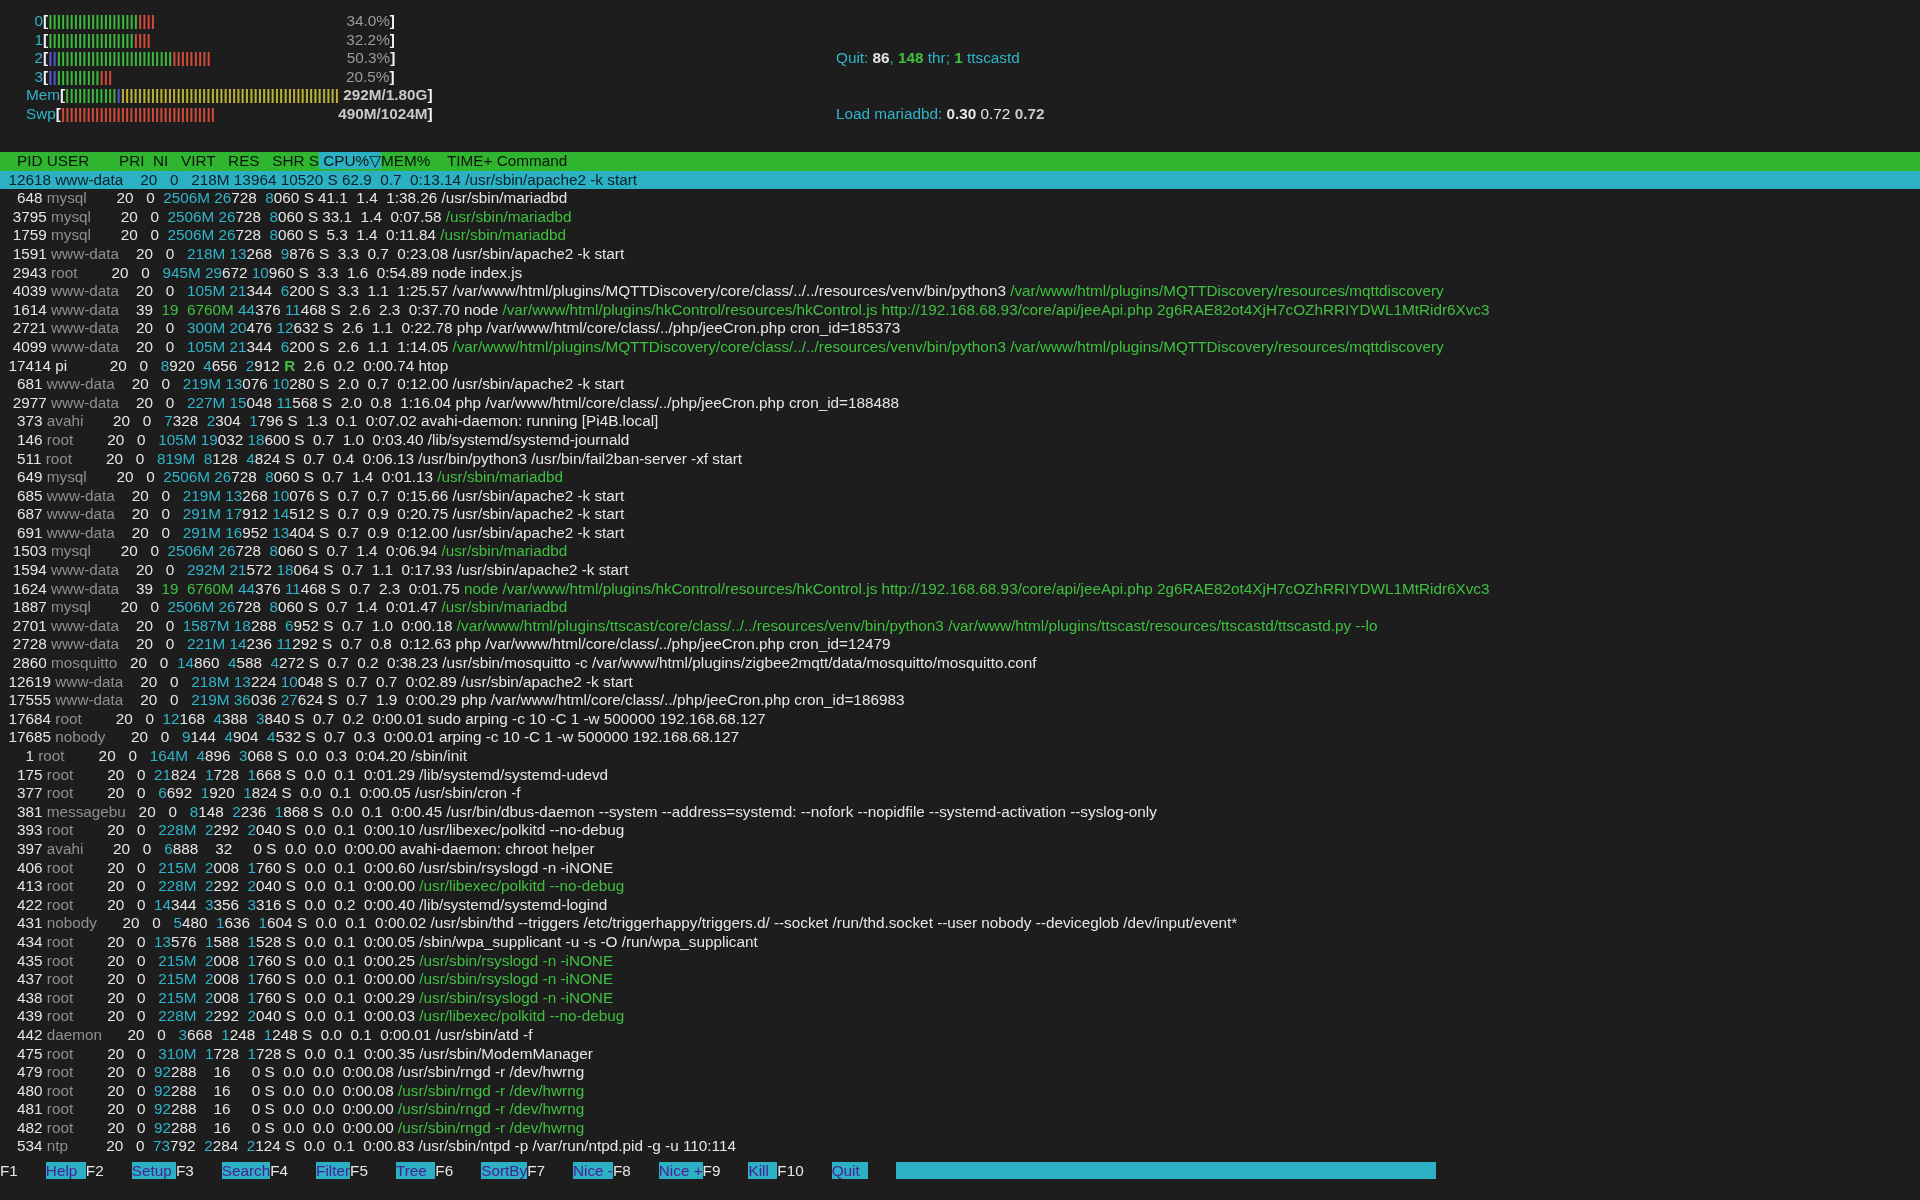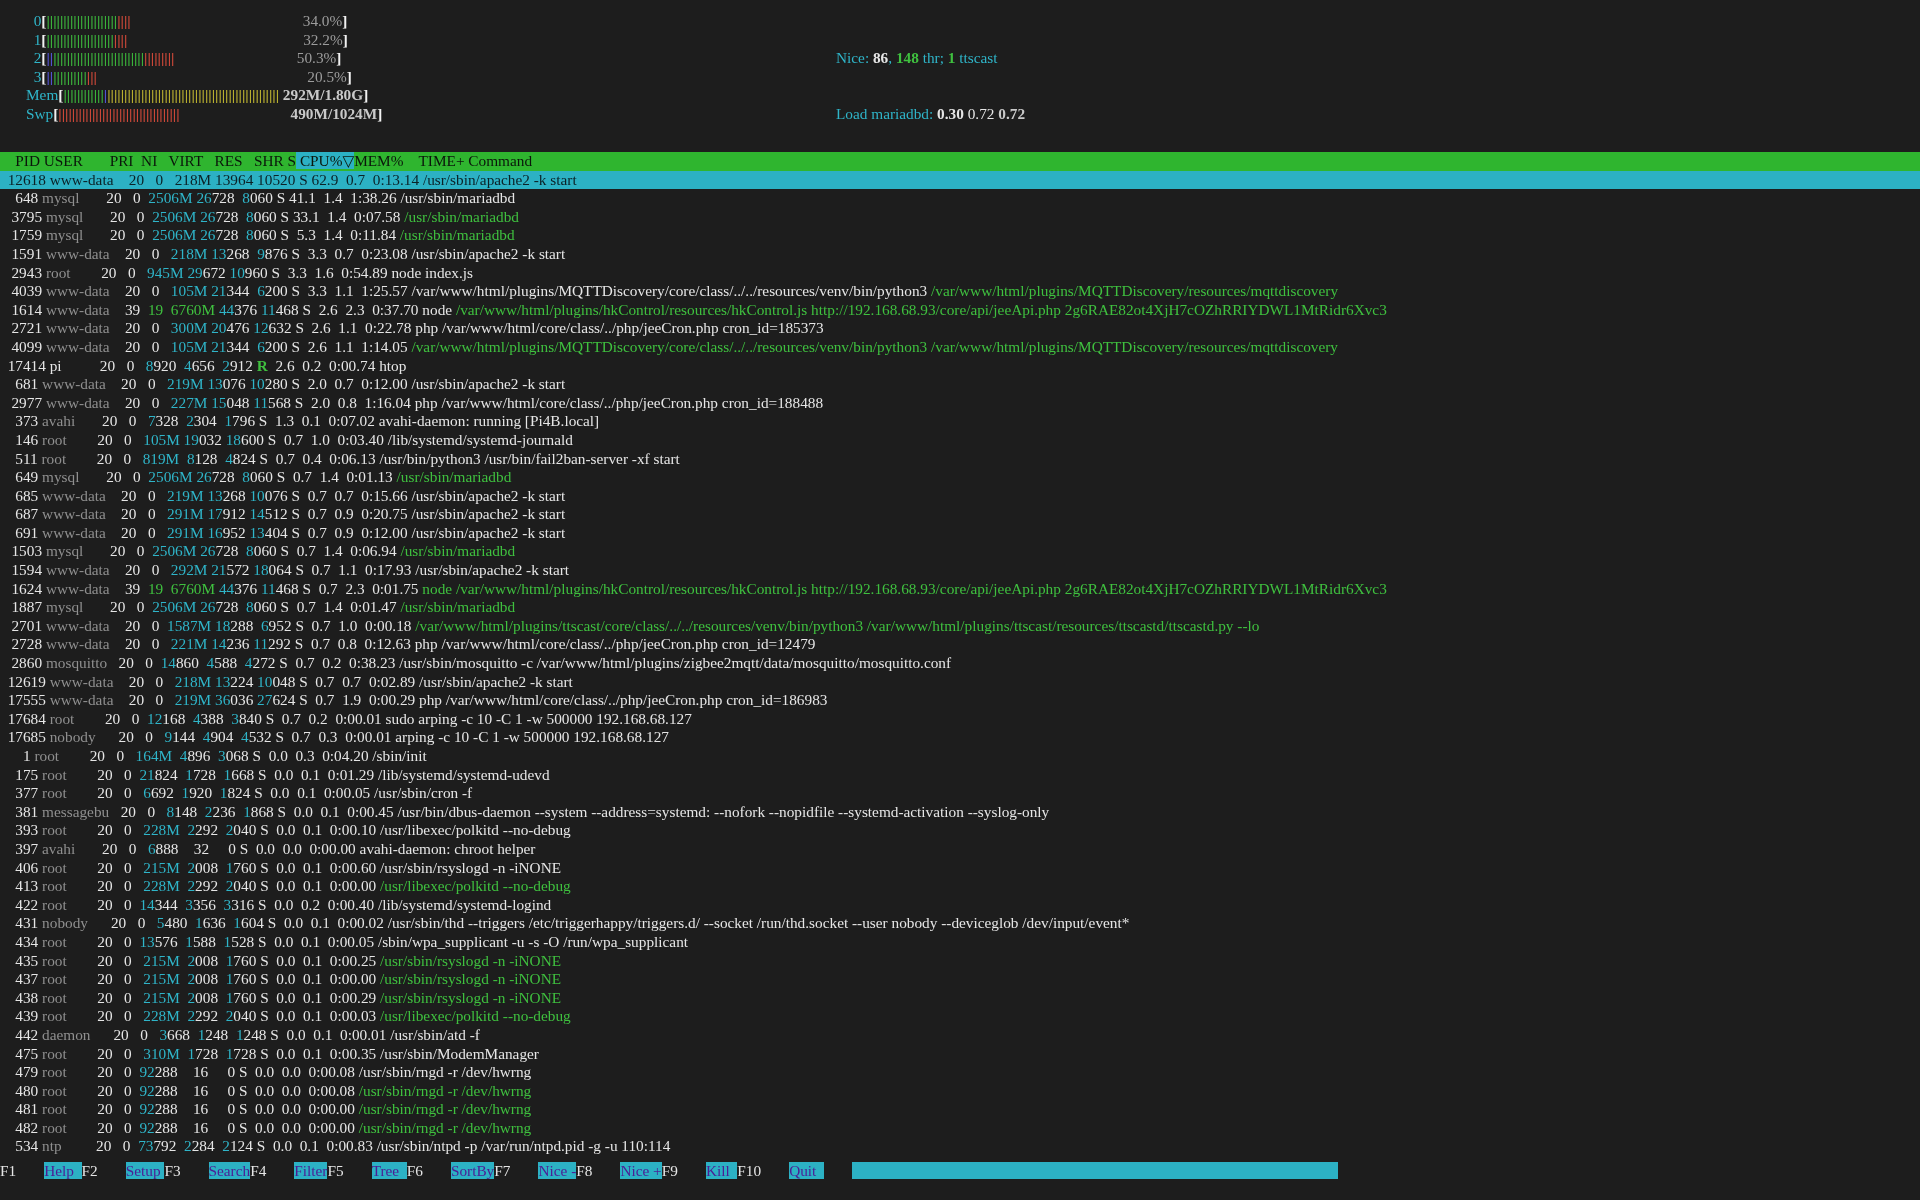--- a/index.html
+++ b/index.html
@@ -3,21 +3,21 @@
 <meta charset="utf-8">
 <style>
   :root{
     --bg:#1d1d1d; --fg:#e6e6e6; --cyan:#2fb5c9; --sel:#2cb1c4; --hgreen:#2fb52f;
     --green:#3fc03f; --gray:#8f8f8f; --dim:#9c9c9c; --val:#c9c9c9;
     --bgreen:#3cb83c; --bred:#d24a3a; --byellow:#bdb331; --bblue:#5454d8;
   }
   html,body{margin:0;padding:0;background:#141414;}
   .screen{
     position:relative;width:1920px;height:1200px;background:var(--bg);
-    font-family:Liberation Serif, serif;font-size:15.3px;line-height:18.6px;
+    font-family:Liberation Sans, sans-serif;font-size:15.3px;line-height:18.6px;
     color:var(--fg);white-space:pre;overflow:hidden;
   }
   .meters{position:absolute;left:26px;top:12px;}
   .summary{position:absolute;left:836px;top:12px;}
   .ptable{position:absolute;left:0;top:152px;width:100%;}
   .fbar{position:absolute;left:0;top:1162px;width:100%;height:18.6px;overflow:hidden;}
   .c-def{color:var(--fg);} .c-cyan{color:var(--cyan);} .c-green{color:var(--green);}
   .c-gray{color:var(--gray);} .c-dim{color:var(--dim);} .c-val{color:var(--val);font-weight:bold;}
   .bold{font-weight:bold;}
   .bracket{color:#f2f2f2;font-weight:bold;}
@@ -33,21 +33,21 @@
   .fk .fkl,.ffill{background:var(--sel);color:#4c1d95;margin-left:28px;}
 </style>
 </head>
 <body>
 
 <div class="screen">
 
   <div class="meters" id="meters"><div><span class="c-cyan">  0</span><span class="bracket">[</span><span class="bar b-green">|||||||||||||||||||||</span><span class="bar b-red">||||</span>                                             <span class="c-dim">34.0%</span><span class="bracket">]</span></div><div><span class="c-cyan">  1</span><span class="bracket">[</span><span class="bar b-green">||||||||||||||||||||</span><span class="bar b-red">||||</span>                                              <span class="c-dim">32.2%</span><span class="bracket">]</span></div><div><span class="c-cyan">  2</span><span class="bracket">[</span><span class="bar b-blue">||</span><span class="bar b-green">|||||||||||||||||||||||||||</span><span class="bar b-red">|||||||||</span>                                <span class="c-dim">50.3%</span><span class="bracket">]</span></div><div><span class="c-cyan">  3</span><span class="bracket">[</span><span class="bar b-blue">||</span><span class="bar b-green">||||||||||</span><span class="bar b-red">|||</span>                                                       <span class="c-dim">20.5%</span><span class="bracket">]</span></div><div><span class="c-cyan">Mem</span><span class="bracket">[</span><span class="bar b-green">||||||||||||</span><span class="bar b-blue">|</span><span class="bar b-yellow">|||||||||||||||||||||||||||||||||||||||||||||||||||</span> <span class="c-val">292M/1.80G</span><span class="bracket">]</span></div><div><span class="c-cyan">Swp</span><span class="bracket">[</span><span class="bar b-red">||||||||||||||||||||||||||||||||||||</span>                             <span class="c-val">490M/1024M</span><span class="bracket">]</span></div></div>
 
   <div class="summary">
-    <div><span class="c-cyan">Nice: </span><span class="c-def bold">86</span><span class="c-cyan">, </span><span class="c-green bold">148</span><span class="c-cyan"> thr; </span><span class="c-green bold">1</span><span class="c-cyan"> ttscast</span></div>
+    <div><span class="c-cyan">Quit: </span><span class="c-def bold">86</span><span class="c-cyan">, </span><span class="c-green bold">148</span><span class="c-cyan"> thr; </span><span class="c-green bold">1</span><span class="c-cyan"> ttscastd</span></div>
     <div><span class="c-cyan">Load mariadbd: </span><span class="c-def bold">0.30</span><span> </span><span class="c-def">0.72</span><span> </span><span class="c-val">0.72</span></div>
     <div><span class="c-cyan">Uptime: </span><span class="c-cyan bold">00:32:22</span></div>
   </div>
 
   <div class="ptable" id="ptable"><div class="row hline"><span>    PID</span> <span>USER      </span> <span>PRI</span> <span> NI</span> <span>  VIRT</span> <span>  RES</span> <span>  SHR</span> <span>S</span><span class="sort"> CPU%▽</span><span>MEM%</span> <span>   TIME+</span> <span>Command</span></div><div class="row sel"><span class="c-def">  12618</span> <span class="c-gray">www-data  </span> <span class="c-def"> 20</span> <span class="c-def">  0</span> <span>  <span class="c-cyan">218M</span></span> <span><span class="c-cyan">13</span><span class="c-def">964</span></span> <span><span class="c-cyan">10</span><span class="c-def">520</span></span> <span class="c-def">S</span> <span class="c-def">62.9</span> <span class="c-def"> 0.7</span> <span class="c-def"> 0:13.14</span> <span class="c-def">/usr/sbin/apache2 -k start</span></div><div class="row"><span class="c-def">    648</span> <span class="c-gray">mysql     </span> <span class="c-def"> 20</span> <span class="c-def">  0</span> <span> <span class="c-cyan">2506M</span></span> <span><span class="c-cyan">26</span><span class="c-def">728</span></span> <span> <span class="c-cyan">8</span><span class="c-def">060</span></span> <span class="c-def">S</span> <span class="c-def">41.1</span> <span class="c-def"> 1.4</span> <span class="c-def"> 1:38.26</span> <span class="c-def">/usr/sbin/mariadbd</span></div><div class="row"><span class="c-def">   3795</span> <span class="c-gray">mysql     </span> <span class="c-def"> 20</span> <span class="c-def">  0</span> <span> <span class="c-cyan">2506M</span></span> <span><span class="c-cyan">26</span><span class="c-def">728</span></span> <span> <span class="c-cyan">8</span><span class="c-def">060</span></span> <span class="c-def">S</span> <span class="c-def">33.1</span> <span class="c-def"> 1.4</span> <span class="c-def"> 0:07.58</span> <span class="c-green">/usr/sbin/mariadbd</span></div><div class="row"><span class="c-def">   1759</span> <span class="c-gray">mysql     </span> <span class="c-def"> 20</span> <span class="c-def">  0</span> <span> <span class="c-cyan">2506M</span></span> <span><span class="c-cyan">26</span><span class="c-def">728</span></span> <span> <span class="c-cyan">8</span><span class="c-def">060</span></span> <span class="c-def">S</span> <span class="c-def"> 5.3</span> <span class="c-def"> 1.4</span> <span class="c-def"> 0:11.84</span> <span class="c-green">/usr/sbin/mariadbd</span></div><div class="row"><span class="c-def">   1591</span> <span class="c-gray">www-data  </span> <span class="c-def"> 20</span> <span class="c-def">  0</span> <span>  <span class="c-cyan">218M</span></span> <span><span class="c-cyan">13</span><span class="c-def">268</span></span> <span> <span class="c-cyan">9</span><span class="c-def">876</span></span> <span class="c-def">S</span> <span class="c-def"> 3.3</span> <span class="c-def"> 0.7</span> <span class="c-def"> 0:23.08</span> <span class="c-def">/usr/sbin/apache2 -k start</span></div><div class="row"><span class="c-def">   2943</span> <span class="c-gray">root      </span> <span class="c-def"> 20</span> <span class="c-def">  0</span> <span>  <span class="c-cyan">945M</span></span> <span><span class="c-cyan">29</span><span class="c-def">672</span></span> <span><span class="c-cyan">10</span><span class="c-def">960</span></span> <span class="c-def">S</span> <span class="c-def"> 3.3</span> <span class="c-def"> 1.6</span> <span class="c-def"> 0:54.89</span> <span class="c-def">node index.js</span></div><div class="row"><span class="c-def">   4039</span> <span class="c-gray">www-data  </span> <span class="c-def"> 20</span> <span class="c-def">  0</span> <span>  <span class="c-cyan">105M</span></span> <span><span class="c-cyan">21</span><span class="c-def">344</span></span> <span> <span class="c-cyan">6</span><span class="c-def">200</span></span> <span class="c-def">S</span> <span class="c-def"> 3.3</span> <span class="c-def"> 1.1</span> <span class="c-def"> 1:25.57</span> <span class="c-def">/var/www/html/plugins/MQTTDiscovery/core/class/../../resources/venv/bin/python3 </span><span class="c-green">/var/www/html/plugins/MQTTDiscovery/resources/mqttdiscovery</span></div><div class="row"><span class="c-def">   1614</span> <span class="c-gray">www-data  </span> <span class="c-def"> 39</span> <span class="c-green"> 19</span> <span> <span class="c-green">6760M</span></span> <span><span class="c-cyan">44</span><span class="c-def">376</span></span> <span><span class="c-cyan">11</span><span class="c-def">468</span></span> <span class="c-def">S</span> <span class="c-def"> 2.6</span> <span class="c-def"> 2.3</span> <span class="c-def"> 0:37.70</span> <span class="c-def">node </span><span class="c-green">/var/www/html/plugins/hkControl/resources/hkControl.js http://192.168.68.93/core/api/jeeApi.php 2g6RAE82ot4XjH7cOZhRRIYDWL1MtRidr6Xvc3</span></div><div class="row"><span class="c-def">   2721</span> <span class="c-gray">www-data  </span> <span class="c-def"> 20</span> <span class="c-def">  0</span> <span>  <span class="c-cyan">300M</span></span> <span><span class="c-cyan">20</span><span class="c-def">476</span></span> <span><span class="c-cyan">12</span><span class="c-def">632</span></span> <span class="c-def">S</span> <span class="c-def"> 2.6</span> <span class="c-def"> 1.1</span> <span class="c-def"> 0:22.78</span> <span class="c-def">php /var/www/html/core/class/../php/jeeCron.php cron_id=185373</span></div><div class="row"><span class="c-def">   4099</span> <span class="c-gray">www-data  </span> <span class="c-def"> 20</span> <span class="c-def">  0</span> <span>  <span class="c-cyan">105M</span></span> <span><span class="c-cyan">21</span><span class="c-def">344</span></span> <span> <span class="c-cyan">6</span><span class="c-def">200</span></span> <span class="c-def">S</span> <span class="c-def"> 2.6</span> <span class="c-def"> 1.1</span> <span class="c-def"> 1:14.05</span> <span class="c-green">/var/www/html/plugins/MQTTDiscovery/core/class/../../resources/venv/bin/python3 /var/www/html/plugins/MQTTDiscovery/resources/mqttdiscovery</span></div><div class="row"><span class="c-def">  17414</span> <span class="c-def">pi        </span> <span class="c-def"> 20</span> <span class="c-def">  0</span> <span>  <span class="c-cyan">8</span><span class="c-def">920</span></span> <span> <span class="c-cyan">4</span><span class="c-def">656</span></span> <span> <span class="c-cyan">2</span><span class="c-def">912</span></span> <span class="c-green bold">R</span> <span class="c-def"> 2.6</span> <span class="c-def"> 0.2</span> <span class="c-def"> 0:00.74</span> <span class="c-def">htop</span></div><div class="row"><span class="c-def">    681</span> <span class="c-gray">www-data  </span> <span class="c-def"> 20</span> <span class="c-def">  0</span> <span>  <span class="c-cyan">219M</span></span> <span><span class="c-cyan">13</span><span class="c-def">076</span></span> <span><span class="c-cyan">10</span><span class="c-def">280</span></span> <span class="c-def">S</span> <span class="c-def"> 2.0</span> <span class="c-def"> 0.7</span> <span class="c-def"> 0:12.00</span> <span class="c-def">/usr/sbin/apache2 -k start</span></div><div class="row"><span class="c-def">   2977</span> <span class="c-gray">www-data  </span> <span class="c-def"> 20</span> <span class="c-def">  0</span> <span>  <span class="c-cyan">227M</span></span> <span><span class="c-cyan">15</span><span class="c-def">048</span></span> <span><span class="c-cyan">11</span><span class="c-def">568</span></span> <span class="c-def">S</span> <span class="c-def"> 2.0</span> <span class="c-def"> 0.8</span> <span class="c-def"> 1:16.04</span> <span class="c-def">php /var/www/html/core/class/../php/jeeCron.php cron_id=188488</span></div><div class="row"><span class="c-def">    373</span> <span class="c-gray">avahi     </span> <span class="c-def"> 20</span> <span class="c-def">  0</span> <span>  <span class="c-cyan">7</span><span class="c-def">328</span></span> <span> <span class="c-cyan">2</span><span class="c-def">304</span></span> <span> <span class="c-cyan">1</span><span class="c-def">796</span></span> <span class="c-def">S</span> <span class="c-def"> 1.3</span> <span class="c-def"> 0.1</span> <span class="c-def"> 0:07.02</span> <span class="c-def">avahi-daemon: running [Pi4B.local]</span></div><div class="row"><span class="c-def">    146</span> <span class="c-gray">root      </span> <span class="c-def"> 20</span> <span class="c-def">  0</span> <span>  <span class="c-cyan">105M</span></span> <span><span class="c-cyan">19</span><span class="c-def">032</span></span> <span><span class="c-cyan">18</span><span class="c-def">600</span></span> <span class="c-def">S</span> <span class="c-def"> 0.7</span> <span class="c-def"> 1.0</span> <span class="c-def"> 0:03.40</span> <span class="c-def">/lib/systemd/systemd-journald</span></div><div class="row"><span class="c-def">    511</span> <span class="c-gray">root      </span> <span class="c-def"> 20</span> <span class="c-def">  0</span> <span>  <span class="c-cyan">819M</span></span> <span> <span class="c-cyan">8</span><span class="c-def">128</span></span> <span> <span class="c-cyan">4</span><span class="c-def">824</span></span> <span class="c-def">S</span> <span class="c-def"> 0.7</span> <span class="c-def"> 0.4</span> <span class="c-def"> 0:06.13</span> <span class="c-def">/usr/bin/python3 /usr/bin/fail2ban-server -xf start</span></div><div class="row"><span class="c-def">    649</span> <span class="c-gray">mysql     </span> <span class="c-def"> 20</span> <span class="c-def">  0</span> <span> <span class="c-cyan">2506M</span></span> <span><span class="c-cyan">26</span><span class="c-def">728</span></span> <span> <span class="c-cyan">8</span><span class="c-def">060</span></span> <span class="c-def">S</span> <span class="c-def"> 0.7</span> <span class="c-def"> 1.4</span> <span class="c-def"> 0:01.13</span> <span class="c-green">/usr/sbin/mariadbd</span></div><div class="row"><span class="c-def">    685</span> <span class="c-gray">www-data  </span> <span class="c-def"> 20</span> <span class="c-def">  0</span> <span>  <span class="c-cyan">219M</span></span> <span><span class="c-cyan">13</span><span class="c-def">268</span></span> <span><span class="c-cyan">10</span><span class="c-def">076</span></span> <span class="c-def">S</span> <span class="c-def"> 0.7</span> <span class="c-def"> 0.7</span> <span class="c-def"> 0:15.66</span> <span class="c-def">/usr/sbin/apache2 -k start</span></div><div class="row"><span class="c-def">    687</span> <span class="c-gray">www-data  </span> <span class="c-def"> 20</span> <span class="c-def">  0</span> <span>  <span class="c-cyan">291M</span></span> <span><span class="c-cyan">17</span><span class="c-def">912</span></span> <span><span class="c-cyan">14</span><span class="c-def">512</span></span> <span class="c-def">S</span> <span class="c-def"> 0.7</span> <span class="c-def"> 0.9</span> <span class="c-def"> 0:20.75</span> <span class="c-def">/usr/sbin/apache2 -k start</span></div><div class="row"><span class="c-def">    691</span> <span class="c-gray">www-data  </span> <span class="c-def"> 20</span> <span class="c-def">  0</span> <span>  <span class="c-cyan">291M</span></span> <span><span class="c-cyan">16</span><span class="c-def">952</span></span> <span><span class="c-cyan">13</span><span class="c-def">404</span></span> <span class="c-def">S</span> <span class="c-def"> 0.7</span> <span class="c-def"> 0.9</span> <span class="c-def"> 0:12.00</span> <span class="c-def">/usr/sbin/apache2 -k start</span></div><div class="row"><span class="c-def">   1503</span> <span class="c-gray">mysql     </span> <span class="c-def"> 20</span> <span class="c-def">  0</span> <span> <span class="c-cyan">2506M</span></span> <span><span class="c-cyan">26</span><span class="c-def">728</span></span> <span> <span class="c-cyan">8</span><span class="c-def">060</span></span> <span class="c-def">S</span> <span class="c-def"> 0.7</span> <span class="c-def"> 1.4</span> <span class="c-def"> 0:06.94</span> <span class="c-green">/usr/sbin/mariadbd</span></div><div class="row"><span class="c-def">   1594</span> <span class="c-gray">www-data  </span> <span class="c-def"> 20</span> <span class="c-def">  0</span> <span>  <span class="c-cyan">292M</span></span> <span><span class="c-cyan">21</span><span class="c-def">572</span></span> <span><span class="c-cyan">18</span><span class="c-def">064</span></span> <span class="c-def">S</span> <span class="c-def"> 0.7</span> <span class="c-def"> 1.1</span> <span class="c-def"> 0:17.93</span> <span class="c-def">/usr/sbin/apache2 -k start</span></div><div class="row"><span class="c-def">   1624</span> <span class="c-gray">www-data  </span> <span class="c-def"> 39</span> <span class="c-green"> 19</span> <span> <span class="c-green">6760M</span></span> <span><span class="c-cyan">44</span><span class="c-def">376</span></span> <span><span class="c-cyan">11</span><span class="c-def">468</span></span> <span class="c-def">S</span> <span class="c-def"> 0.7</span> <span class="c-def"> 2.3</span> <span class="c-def"> 0:01.75</span> <span class="c-green">node /var/www/html/plugins/hkControl/resources/hkControl.js http://192.168.68.93/core/api/jeeApi.php 2g6RAE82ot4XjH7cOZhRRIYDWL1MtRidr6Xvc3</span></div><div class="row"><span class="c-def">   1887</span> <span class="c-gray">mysql     </span> <span class="c-def"> 20</span> <span class="c-def">  0</span> <span> <span class="c-cyan">2506M</span></span> <span><span class="c-cyan">26</span><span class="c-def">728</span></span> <span> <span class="c-cyan">8</span><span class="c-def">060</span></span> <span class="c-def">S</span> <span class="c-def"> 0.7</span> <span class="c-def"> 1.4</span> <span class="c-def"> 0:01.47</span> <span class="c-green">/usr/sbin/mariadbd</span></div><div class="row"><span class="c-def">   2701</span> <span class="c-gray">www-data  </span> <span class="c-def"> 20</span> <span class="c-def">  0</span> <span> <span class="c-cyan">1587M</span></span> <span><span class="c-cyan">18</span><span class="c-def">288</span></span> <span> <span class="c-cyan">6</span><span class="c-def">952</span></span> <span class="c-def">S</span> <span class="c-def"> 0.7</span> <span class="c-def"> 1.0</span> <span class="c-def"> 0:00.18</span> <span class="c-green">/var/www/html/plugins/ttscast/core/class/../../resources/venv/bin/python3 /var/www/html/plugins/ttscast/resources/ttscastd/ttscastd.py --lo</span></div><div class="row"><span class="c-def">   2728</span> <span class="c-gray">www-data  </span> <span class="c-def"> 20</span> <span class="c-def">  0</span> <span>  <span class="c-cyan">221M</span></span> <span><span class="c-cyan">14</span><span class="c-def">236</span></span> <span><span class="c-cyan">11</span><span class="c-def">292</span></span> <span class="c-def">S</span> <span class="c-def"> 0.7</span> <span class="c-def"> 0.8</span> <span class="c-def"> 0:12.63</span> <span class="c-def">php /var/www/html/core/class/../php/jeeCron.php cron_id=12479</span></div><div class="row"><span class="c-def">   2860</span> <span class="c-gray">mosquitto </span> <span class="c-def"> 20</span> <span class="c-def">  0</span> <span> <span class="c-cyan">14</span><span class="c-def">860</span></span> <span> <span class="c-cyan">4</span><span class="c-def">588</span></span> <span> <span class="c-cyan">4</span><span class="c-def">272</span></span> <span class="c-def">S</span> <span class="c-def"> 0.7</span> <span class="c-def"> 0.2</span> <span class="c-def"> 0:38.23</span> <span class="c-def">/usr/sbin/mosquitto -c /var/www/html/plugins/zigbee2mqtt/data/mosquitto/mosquitto.conf</span></div><div class="row"><span class="c-def">  12619</span> <span class="c-gray">www-data  </span> <span class="c-def"> 20</span> <span class="c-def">  0</span> <span>  <span class="c-cyan">218M</span></span> <span><span class="c-cyan">13</span><span class="c-def">224</span></span> <span><span class="c-cyan">10</span><span class="c-def">048</span></span> <span class="c-def">S</span> <span class="c-def"> 0.7</span> <span class="c-def"> 0.7</span> <span class="c-def"> 0:02.89</span> <span class="c-def">/usr/sbin/apache2 -k start</span></div><div class="row"><span class="c-def">  17555</span> <span class="c-gray">www-data  </span> <span class="c-def"> 20</span> <span class="c-def">  0</span> <span>  <span class="c-cyan">219M</span></span> <span><span class="c-cyan">36</span><span class="c-def">036</span></span> <span><span class="c-cyan">27</span><span class="c-def">624</span></span> <span class="c-def">S</span> <span class="c-def"> 0.7</span> <span class="c-def"> 1.9</span> <span class="c-def"> 0:00.29</span> <span class="c-def">php /var/www/html/core/class/../php/jeeCron.php cron_id=186983</span></div><div class="row"><span class="c-def">  17684</span> <span class="c-gray">root      </span> <span class="c-def"> 20</span> <span class="c-def">  0</span> <span> <span class="c-cyan">12</span><span class="c-def">168</span></span> <span> <span class="c-cyan">4</span><span class="c-def">388</span></span> <span> <span class="c-cyan">3</span><span class="c-def">840</span></span> <span class="c-def">S</span> <span class="c-def"> 0.7</span> <span class="c-def"> 0.2</span> <span class="c-def"> 0:00.01</span> <span class="c-def">sudo arping -c 10 -C 1 -w 500000 192.168.68.127</span></div><div class="row"><span class="c-def">  17685</span> <span class="c-gray">nobody    </span> <span class="c-def"> 20</span> <span class="c-def">  0</span> <span>  <span class="c-cyan">9</span><span class="c-def">144</span></span> <span> <span class="c-cyan">4</span><span class="c-def">904</span></span> <span> <span class="c-cyan">4</span><span class="c-def">532</span></span> <span class="c-def">S</span> <span class="c-def"> 0.7</span> <span class="c-def"> 0.3</span> <span class="c-def"> 0:00.01</span> <span class="c-def">arping -c 10 -C 1 -w 500000 192.168.68.127</span></div><div class="row"><span class="c-def">      1</span> <span class="c-gray">root      </span> <span class="c-def"> 20</span> <span class="c-def">  0</span> <span>  <span class="c-cyan">164M</span></span> <span> <span class="c-cyan">4</span><span class="c-def">896</span></span> <span> <span class="c-cyan">3</span><span class="c-def">068</span></span> <span class="c-def">S</span> <span class="c-def"> 0.0</span> <span class="c-def"> 0.3</span> <span class="c-def"> 0:04.20</span> <span class="c-def">/sbin/init</span></div><div class="row"><span class="c-def">    175</span> <span class="c-gray">root      </span> <span class="c-def"> 20</span> <span class="c-def">  0</span> <span> <span class="c-cyan">21</span><span class="c-def">824</span></span> <span> <span class="c-cyan">1</span><span class="c-def">728</span></span> <span> <span class="c-cyan">1</span><span class="c-def">668</span></span> <span class="c-def">S</span> <span class="c-def"> 0.0</span> <span class="c-def"> 0.1</span> <span class="c-def"> 0:01.29</span> <span class="c-def">/lib/systemd/systemd-udevd</span></div><div class="row"><span class="c-def">    377</span> <span class="c-gray">root      </span> <span class="c-def"> 20</span> <span class="c-def">  0</span> <span>  <span class="c-cyan">6</span><span class="c-def">692</span></span> <span> <span class="c-cyan">1</span><span class="c-def">920</span></span> <span> <span class="c-cyan">1</span><span class="c-def">824</span></span> <span class="c-def">S</span> <span class="c-def"> 0.0</span> <span class="c-def"> 0.1</span> <span class="c-def"> 0:00.05</span> <span class="c-def">/usr/sbin/cron -f</span></div><div class="row"><span class="c-def">    381</span> <span class="c-gray">messagebu </span> <span class="c-def"> 20</span> <span class="c-def">  0</span> <span>  <span class="c-cyan">8</span><span class="c-def">148</span></span> <span> <span class="c-cyan">2</span><span class="c-def">236</span></span> <span> <span class="c-cyan">1</span><span class="c-def">868</span></span> <span class="c-def">S</span> <span class="c-def"> 0.0</span> <span class="c-def"> 0.1</span> <span class="c-def"> 0:00.45</span> <span class="c-def">/usr/bin/dbus-daemon --system --address=systemd: --nofork --nopidfile --systemd-activation --syslog-only</span></div><div class="row"><span class="c-def">    393</span> <span class="c-gray">root      </span> <span class="c-def"> 20</span> <span class="c-def">  0</span> <span>  <span class="c-cyan">228M</span></span> <span> <span class="c-cyan">2</span><span class="c-def">292</span></span> <span> <span class="c-cyan">2</span><span class="c-def">040</span></span> <span class="c-def">S</span> <span class="c-def"> 0.0</span> <span class="c-def"> 0.1</span> <span class="c-def"> 0:00.10</span> <span class="c-def">/usr/libexec/polkitd --no-debug</span></div><div class="row"><span class="c-def">    397</span> <span class="c-gray">avahi     </span> <span class="c-def"> 20</span> <span class="c-def">  0</span> <span>  <span class="c-cyan">6</span><span class="c-def">888</span></span> <span>   <span class="c-def">32</span></span> <span>    <span class="c-def">0</span></span> <span class="c-def">S</span> <span class="c-def"> 0.0</span> <span class="c-def"> 0.0</span> <span class="c-def"> 0:00.00</span> <span class="c-def">avahi-daemon: chroot helper</span></div><div class="row"><span class="c-def">    406</span> <span class="c-gray">root      </span> <span class="c-def"> 20</span> <span class="c-def">  0</span> <span>  <span class="c-cyan">215M</span></span> <span> <span class="c-cyan">2</span><span class="c-def">008</span></span> <span> <span class="c-cyan">1</span><span class="c-def">760</span></span> <span class="c-def">S</span> <span class="c-def"> 0.0</span> <span class="c-def"> 0.1</span> <span class="c-def"> 0:00.60</span> <span class="c-def">/usr/sbin/rsyslogd -n -iNONE</span></div><div class="row"><span class="c-def">    413</span> <span class="c-gray">root      </span> <span class="c-def"> 20</span> <span class="c-def">  0</span> <span>  <span class="c-cyan">228M</span></span> <span> <span class="c-cyan">2</span><span class="c-def">292</span></span> <span> <span class="c-cyan">2</span><span class="c-def">040</span></span> <span class="c-def">S</span> <span class="c-def"> 0.0</span> <span class="c-def"> 0.1</span> <span class="c-def"> 0:00.00</span> <span class="c-green">/usr/libexec/polkitd --no-debug</span></div><div class="row"><span class="c-def">    422</span> <span class="c-gray">root      </span> <span class="c-def"> 20</span> <span class="c-def">  0</span> <span> <span class="c-cyan">14</span><span class="c-def">344</span></span> <span> <span class="c-cyan">3</span><span class="c-def">356</span></span> <span> <span class="c-cyan">3</span><span class="c-def">316</span></span> <span class="c-def">S</span> <span class="c-def"> 0.0</span> <span class="c-def"> 0.2</span> <span class="c-def"> 0:00.40</span> <span class="c-def">/lib/systemd/systemd-logind</span></div><div class="row"><span class="c-def">    431</span> <span class="c-gray">nobody    </span> <span class="c-def"> 20</span> <span class="c-def">  0</span> <span>  <span class="c-cyan">5</span><span class="c-def">480</span></span> <span> <span class="c-cyan">1</span><span class="c-def">636</span></span> <span> <span class="c-cyan">1</span><span class="c-def">604</span></span> <span class="c-def">S</span> <span class="c-def"> 0.0</span> <span class="c-def"> 0.1</span> <span class="c-def"> 0:00.02</span> <span class="c-def">/usr/sbin/thd --triggers /etc/triggerhappy/triggers.d/ --socket /run/thd.socket --user nobody --deviceglob /dev/input/event*</span></div><div class="row"><span class="c-def">    434</span> <span class="c-gray">root      </span> <span class="c-def"> 20</span> <span class="c-def">  0</span> <span> <span class="c-cyan">13</span><span class="c-def">576</span></span> <span> <span class="c-cyan">1</span><span class="c-def">588</span></span> <span> <span class="c-cyan">1</span><span class="c-def">528</span></span> <span class="c-def">S</span> <span class="c-def"> 0.0</span> <span class="c-def"> 0.1</span> <span class="c-def"> 0:00.05</span> <span class="c-def">/sbin/wpa_supplicant -u -s -O /run/wpa_supplicant</span></div><div class="row"><span class="c-def">    435</span> <span class="c-gray">root      </span> <span class="c-def"> 20</span> <span class="c-def">  0</span> <span>  <span class="c-cyan">215M</span></span> <span> <span class="c-cyan">2</span><span class="c-def">008</span></span> <span> <span class="c-cyan">1</span><span class="c-def">760</span></span> <span class="c-def">S</span> <span class="c-def"> 0.0</span> <span class="c-def"> 0.1</span> <span class="c-def"> 0:00.25</span> <span class="c-green">/usr/sbin/rsyslogd -n -iNONE</span></div><div class="row"><span class="c-def">    437</span> <span class="c-gray">root      </span> <span class="c-def"> 20</span> <span class="c-def">  0</span> <span>  <span class="c-cyan">215M</span></span> <span> <span class="c-cyan">2</span><span class="c-def">008</span></span> <span> <span class="c-cyan">1</span><span class="c-def">760</span></span> <span class="c-def">S</span> <span class="c-def"> 0.0</span> <span class="c-def"> 0.1</span> <span class="c-def"> 0:00.00</span> <span class="c-green">/usr/sbin/rsyslogd -n -iNONE</span></div><div class="row"><span class="c-def">    438</span> <span class="c-gray">root      </span> <span class="c-def"> 20</span> <span class="c-def">  0</span> <span>  <span class="c-cyan">215M</span></span> <span> <span class="c-cyan">2</span><span class="c-def">008</span></span> <span> <span class="c-cyan">1</span><span class="c-def">760</span></span> <span class="c-def">S</span> <span class="c-def"> 0.0</span> <span class="c-def"> 0.1</span> <span class="c-def"> 0:00.29</span> <span class="c-green">/usr/sbin/rsyslogd -n -iNONE</span></div><div class="row"><span class="c-def">    439</span> <span class="c-gray">root      </span> <span class="c-def"> 20</span> <span class="c-def">  0</span> <span>  <span class="c-cyan">228M</span></span> <span> <span class="c-cyan">2</span><span class="c-def">292</span></span> <span> <span class="c-cyan">2</span><span class="c-def">040</span></span> <span class="c-def">S</span> <span class="c-def"> 0.0</span> <span class="c-def"> 0.1</span> <span class="c-def"> 0:00.03</span> <span class="c-green">/usr/libexec/polkitd --no-debug</span></div><div class="row"><span class="c-def">    442</span> <span class="c-gray">daemon    </span> <span class="c-def"> 20</span> <span class="c-def">  0</span> <span>  <span class="c-cyan">3</span><span class="c-def">668</span></span> <span> <span class="c-cyan">1</span><span class="c-def">248</span></span> <span> <span class="c-cyan">1</span><span class="c-def">248</span></span> <span class="c-def">S</span> <span class="c-def"> 0.0</span> <span class="c-def"> 0.1</span> <span class="c-def"> 0:00.01</span> <span class="c-def">/usr/sbin/atd -f</span></div><div class="row"><span class="c-def">    475</span> <span class="c-gray">root      </span> <span class="c-def"> 20</span> <span class="c-def">  0</span> <span>  <span class="c-cyan">310M</span></span> <span> <span class="c-cyan">1</span><span class="c-def">728</span></span> <span> <span class="c-cyan">1</span><span class="c-def">728</span></span> <span class="c-def">S</span> <span class="c-def"> 0.0</span> <span class="c-def"> 0.1</span> <span class="c-def"> 0:00.35</span> <span class="c-def">/usr/sbin/ModemManager</span></div><div class="row"><span class="c-def">    479</span> <span class="c-gray">root      </span> <span class="c-def"> 20</span> <span class="c-def">  0</span> <span> <span class="c-cyan">92</span><span class="c-def">288</span></span> <span>   <span class="c-def">16</span></span> <span>    <span class="c-def">0</span></span> <span class="c-def">S</span> <span class="c-def"> 0.0</span> <span class="c-def"> 0.0</span> <span class="c-def"> 0:00.08</span> <span class="c-def">/usr/sbin/rngd -r /dev/hwrng</span></div><div class="row"><span class="c-def">    480</span> <span class="c-gray">root      </span> <span class="c-def"> 20</span> <span class="c-def">  0</span> <span> <span class="c-cyan">92</span><span class="c-def">288</span></span> <span>   <span class="c-def">16</span></span> <span>    <span class="c-def">0</span></span> <span class="c-def">S</span> <span class="c-def"> 0.0</span> <span class="c-def"> 0.0</span> <span class="c-def"> 0:00.08</span> <span class="c-green">/usr/sbin/rngd -r /dev/hwrng</span></div><div class="row"><span class="c-def">    481</span> <span class="c-gray">root      </span> <span class="c-def"> 20</span> <span class="c-def">  0</span> <span> <span class="c-cyan">92</span><span class="c-def">288</span></span> <span>   <span class="c-def">16</span></span> <span>    <span class="c-def">0</span></span> <span class="c-def">S</span> <span class="c-def"> 0.0</span> <span class="c-def"> 0.0</span> <span class="c-def"> 0:00.00</span> <span class="c-green">/usr/sbin/rngd -r /dev/hwrng</span></div><div class="row"><span class="c-def">    482</span> <span class="c-gray">root      </span> <span class="c-def"> 20</span> <span class="c-def">  0</span> <span> <span class="c-cyan">92</span><span class="c-def">288</span></span> <span>   <span class="c-def">16</span></span> <span>    <span class="c-def">0</span></span> <span class="c-def">S</span> <span class="c-def"> 0.0</span> <span class="c-def"> 0.0</span> <span class="c-def"> 0:00.00</span> <span class="c-green">/usr/sbin/rngd -r /dev/hwrng</span></div><div class="row"><span class="c-def">    534</span> <span class="c-gray">ntp       </span> <span class="c-def"> 20</span> <span class="c-def">  0</span> <span> <span class="c-cyan">73</span><span class="c-def">792</span></span> <span> <span class="c-cyan">2</span><span class="c-def">284</span></span> <span> <span class="c-cyan">2</span><span class="c-def">124</span></span> <span class="c-def">S</span> <span class="c-def"> 0.0</span> <span class="c-def"> 0.1</span> <span class="c-def"> 0:00.83</span> <span class="c-def">/usr/sbin/ntpd -p /var/run/ntpd.pid -g -u 110:114</span></div></div>
 
   <div class="fbar" id="fbar"><span class="fk"><span class="fkk">F1</span><span class="fkl">Help  </span></span><span class="fk"><span class="fkk">F2</span><span class="fkl">Setup </span></span><span class="fk"><span class="fkk">F3</span><span class="fkl">Search</span></span><span class="fk"><span class="fkk">F4</span><span class="fkl">Filter</span></span><span class="fk"><span class="fkk">F5</span><span class="fkl">Tree  </span></span><span class="fk"><span class="fkk">F6</span><span class="fkl">SortBy</span></span><span class="fk"><span class="fkk">F7</span><span class="fkl">Nice -</span></span><span class="fk"><span class="fkk">F8</span><span class="fkl">Nice +</span></span><span class="fk"><span class="fkk">F9</span><span class="fkl">Kill  </span></span><span class="fk"><span class="fkk">F10</span><span class="fkl">Quit  </span></span><span class="ffill">                                                                                                                               </span></div>
 
 </div>
 

